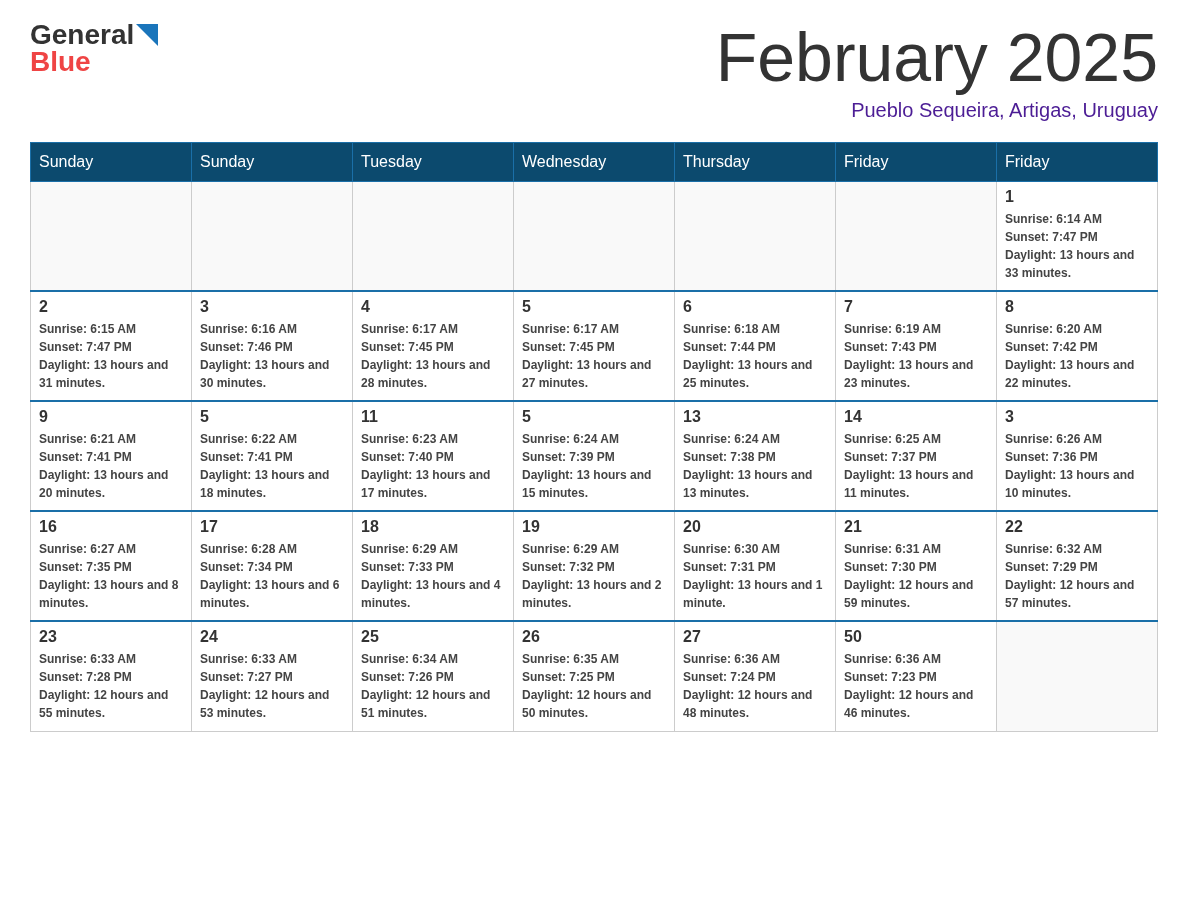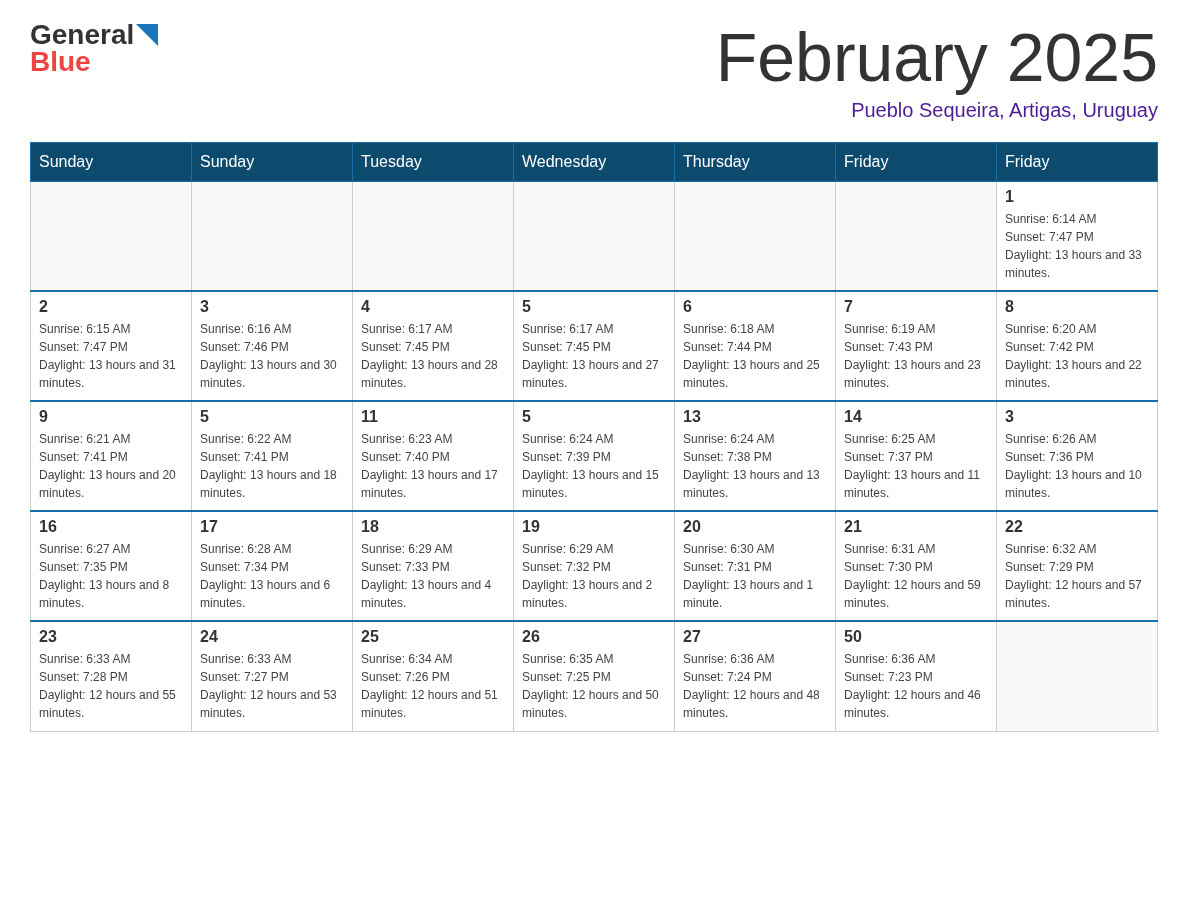--- a/index.html
+++ b/index.html
@@ -77,20 +77,21 @@
       font-size: 16px;
       font-weight: bold;
       color: #333;
       display: block;
       margin-bottom: 4px;
     }
     .day-info {
       font-size: 12px;
       color: #444;
       line-height: 1.5;
+      font-weight: bold;
     }
     .empty-cell {
       background: #f9f9f9;
     }
     .row-divider td {
       border-top: 2px solid #1a6fa8;
     }
   </style>
 </head>
 <body>

